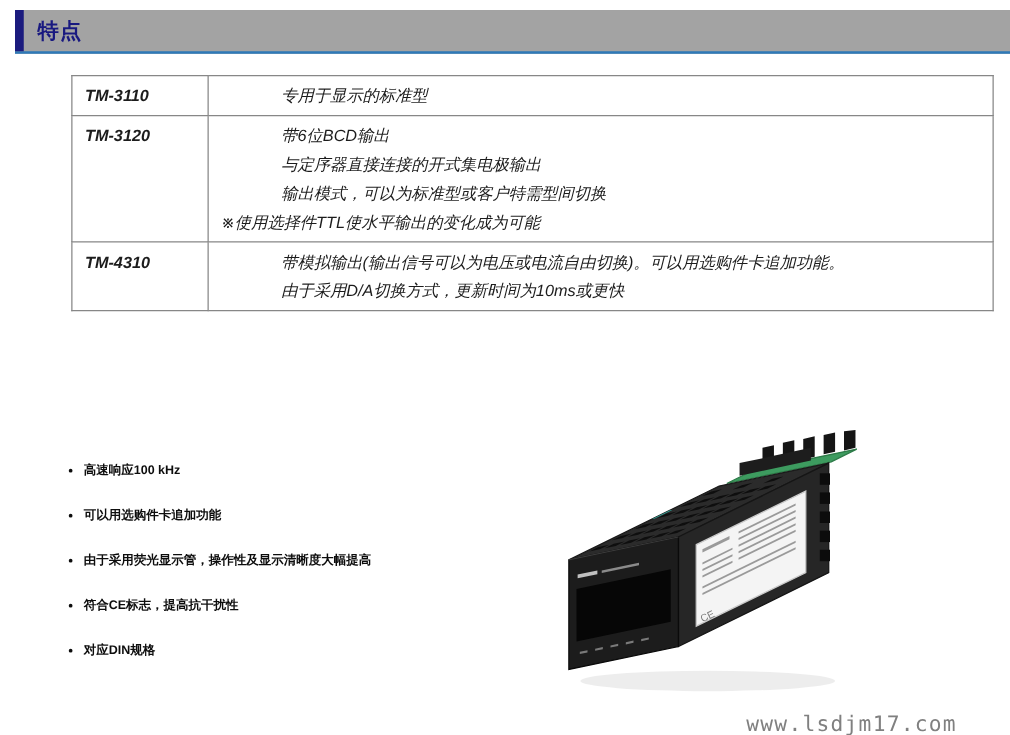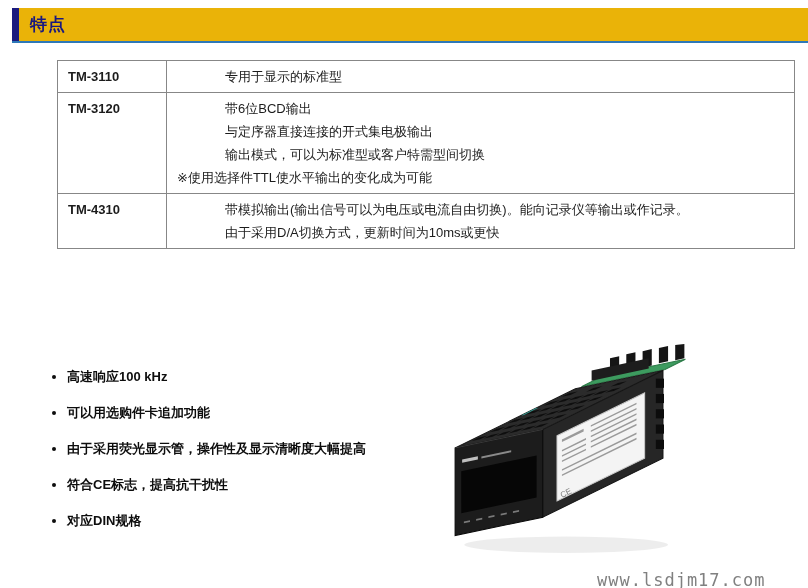--- a/index.html
+++ b/index.html
@@ -14,44 +14,44 @@
   }
   .header-bar{width:7px;height:100%;}
   .header-title{font-size:17px;font-weight:bold;padding-left:11px;letter-spacing:1px;}
   
   .features-table{
     position:absolute;left:57px;top:60px;width:738px;
     border-collapse:collapse;table-layout:fixed;
   }
   .features-table td{
     border:1px solid #878787;vertical-align:top;
-    font-size:13px;color:#1c1c1c;line-height:23px;
+    font-size:13px;color:#1c1c1c;line-height:23px;font-style:italic;
   }
   .model-cell{width:92px;font-weight:bold;font-size:13.5px;padding:4px 6px 4px 10px;color:#0d0d0d;}
   .desc-cell{padding:4px 10px;}
   .desc-line{white-space:nowrap;margin-left:48px;}
   .desc-note{text-align:left;padding-right:2px;}
   
   .bullets{position:absolute;left:47px;top:366px;margin:0;padding-left:20px;list-style:disc;}
-  .bullets li{font-size:13px;font-weight:bold;color:#0d0d0d;margin-bottom:15px;line-height:21px;}
+  .bullets li{font-size:10px;font-weight:bold;color:#0d0d0d;margin-bottom:15px;line-height:21px;}
   
   .product{position:absolute;left:438px;top:344px;width:292px;height:214px;}
   
   .watermark{
     position:absolute;left:597px;top:558px;
     font-family:"DejaVu Sans Mono","Liberation Mono",monospace;
     font-size:17px;color:#808080;letter-spacing:1px;white-space:nowrap;margin-top:12px;
   }
 </style>
 </head>
 <body>
 
 <div class="page">
 
-  <div class="header" style="background: #eab308; border-bottom: 2px solid rgb(46, 121, 184);">
+  <div class="header" style="background: #a3a3a3; border-bottom: 2px solid rgb(46, 121, 184);">
     <div class="header-bar" style="background: rgb(27, 27, 126);"></div>
     <div class="header-title" style="color: rgb(25, 25, 128);">特点</div>
   </div>
 
   <table class="features-table">
     <tbody>
         <tr>
           <td class="model-cell">TM-3110</td>
           <td class="desc-cell">
             <div class="desc-line">专用于显示的标准型</div>
@@ -62,21 +62,21 @@
           <td class="desc-cell">
             <div class="desc-line">带6位BCD输出</div>
             <div class="desc-line">与定序器直接连接的开式集电极输出</div>
             <div class="desc-line">输出模式，可以为标准型或客户特需型间切换</div>
             <div class="desc-note">※使用选择件TTL使水平输出的变化成为可能</div>
           </td>
         </tr>
         <tr>
           <td class="model-cell">TM-4310</td>
           <td class="desc-cell">
-            <div class="desc-line">带模拟输出(输出信号可以为电压或电流自由切换)。能向记录仪等输出或作记录。</div>
+            <div class="desc-line">带模拟输出(输出信号可以为电压或电流自由切换)。可以用选购件卡追加功能。</div>
             <div class="desc-line">由于采用D/A切换方式，更新时间为10ms或更快</div>
           </td>
         </tr>
       </tbody>
   </table>
 
   <ul class="bullets">
       <li>高速响应100 kHz</li>
       <li>可以用选购件卡追加功能</li>
       <li>由于采用荧光显示管，操作性及显示清晰度大幅提高</li>

